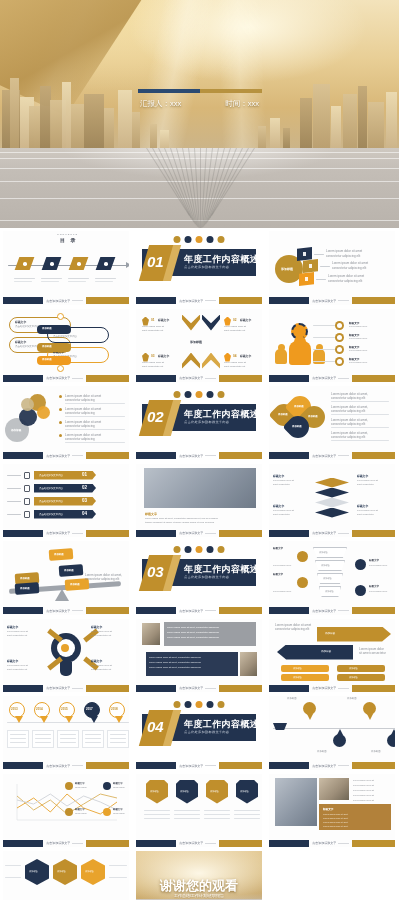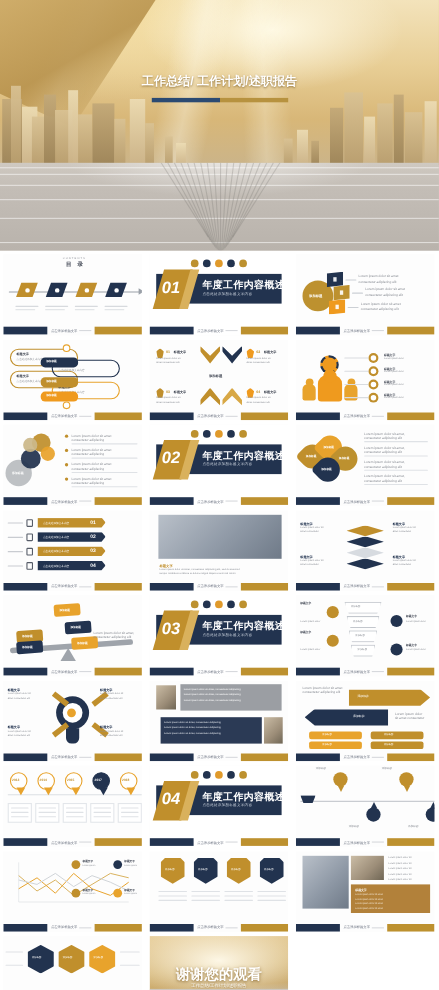--- a/index.html
+++ b/index.html
@@ -204,25 +204,28 @@
         <div class="tile-v" style="left: 211.5px; transform: rotate(7.2deg);"></div>
         <div class="tile-v" style="left: 217.5px; transform: rotate(10.8deg);"></div>
         <div class="tile-v" style="left: 223.5px; transform: rotate(14.4deg);"></div>
         <div class="tile-v" style="left: 229.5px; transform: rotate(18deg);"></div>
         <div class="tile-v" style="left: 235.5px; transform: rotate(21.6deg);"></div>
         <div class="tile-v" style="left: 241.5px; transform: rotate(25.2deg);"></div>
         <div class="tile-v" style="left: 247.5px; transform: rotate(28.8deg);"></div>
         <div class="tile-v" style="left: 253.5px; transform: rotate(32.4deg);"></div>
       </div>
 
-    <div class="hero-sub">工作总结/ 工作计划/述职报告</div>
     <div class="hero-rule">
         <i></i>
         <i></i>
       </div>
+    <div class="hero-meta">
+      <span>汇报人：xxx</span>
+      <span>时间：xxx</span>
+    </div>
   </div>
 
   <div class="grid" id="grid">
       <div class="row">
         <div class="cell">
           <div class="slide">
             <div class="tb" style="left: 57px; top: 6px; font-size: 5px; letter-spacing: 2px;">目 录</div>
             <div class="tx" style="left: 54px; top: 2px; font-size: 2.4px; letter-spacing: 1px;">CONTENTS</div>
             <div class="ln" style="left: 5px; top: 34px; width: 120px; height: 1px; background: rgb(154, 160, 168);"></div>
             <div style="position: absolute; left: 123px; top: 31px; width: 0px; height: 0px; border-top: 3px solid transparent; border-bottom: 3px solid transparent; border-left: 5px solid rgb(154, 160, 168);"></div>

